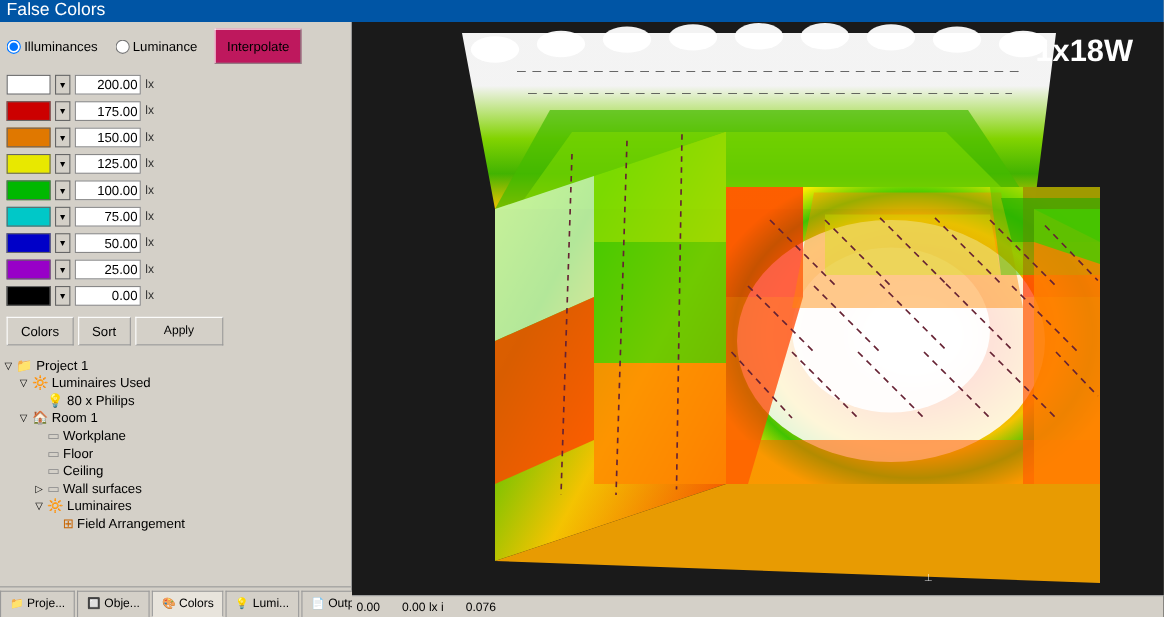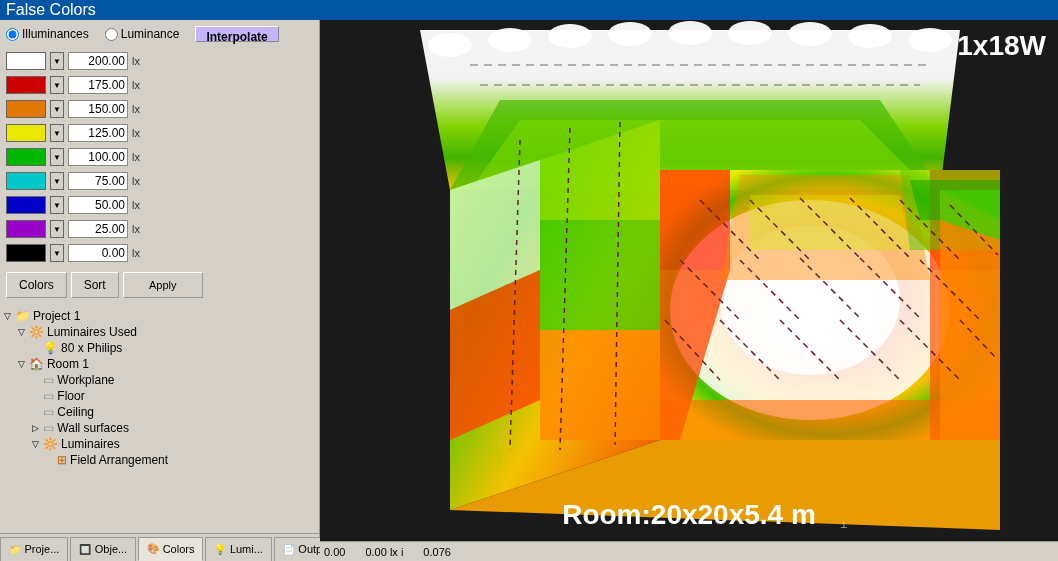--- a/index.html
+++ b/index.html
@@ -91,29 +91,28 @@
       padding-right: 2px;
       font-size: 12px;
     }
 
     .lx-label {
       font-size: 11px;
       color: #333;
     }
 
     .interpolate-btn {
-      background: #c4b5fd;
+      background: #be185d;
       border: 1px solid #888;
       border-top-color: #fff;
       border-left-color: #fff;
       padding: 3px 10px;
       font-size: 12px;
       cursor: pointer;
-      height: 16px;
-      font-weight: bold;
+      height: 32px;
     }
 
     .action-buttons {
       display: flex;
       gap: 4px;
       margin-top: 6px;
       align-items: center;
     }
 
     .btn {
@@ -227,21 +226,21 @@
     .swatch-yellow { background: #e8e800; }
     .swatch-green { background: #00b800; }
     .swatch-cyan { background: #00c8c8; }
     .swatch-blue { background: #0000c8; }
     .swatch-purple { background: #9800c8; }
     .swatch-black { background: #000000; }
 
     .right-title {
       position: absolute;
       top: 10px;
-      right: 12px;
+      right: 28px;
       color: white;
       font-size: 28px;
       font-weight: bold;
       font-family: Arial, sans-serif;
       z-index: 10;
     }
 
     .right-subtitle {
       position: absolute;
       bottom: 30px;
@@ -563,21 +562,20 @@
       <line x1="300" y1="102" x2="295" y2="425" stroke="#662233" stroke-width="1.5" stroke-dasharray="5,5"></line>
 
       <text x="520" y="508" fill="white" font-size="9" opacity="0.8">⊥</text>
 
     </svg>
 
     
     <div class="right-title">1x18W</div>
 
     
-    <div class="right-subtitle">Room:20x20x5.4 m</div>
 
     
     <div class="status-bar">
       <span>0.00</span>
       <span>0.00 lx i</span>
       <span>0.076</span>
     </div>
   </div>
 </div>
 

